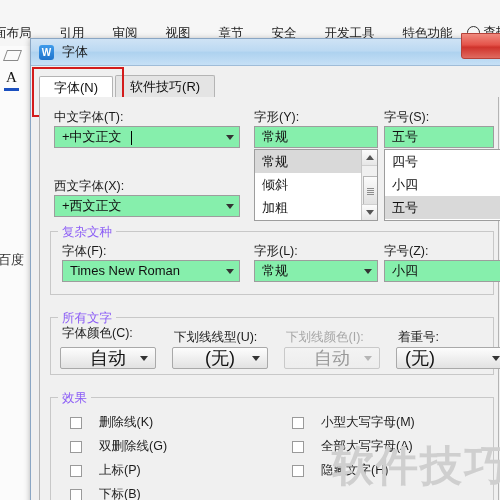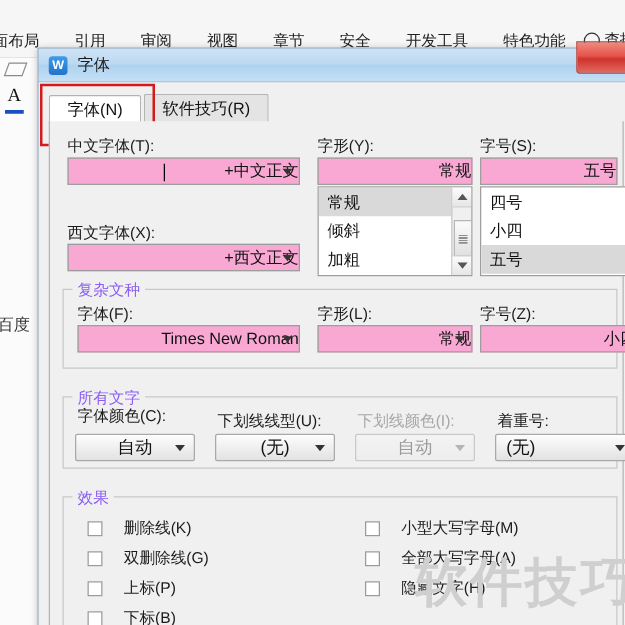--- a/index.html
+++ b/index.html
@@ -98,42 +98,42 @@
 
   #panel{
     position:absolute;left:8px;top:31px;width:458px;height:413px;
     background:#f0f0f0;border:1px solid #b4b4b4;border-top:none;
   }
 
   .lbl{font-size:12.5px;color:#1b1b1b;position:absolute;white-space:nowrap;}
   .lbl.dim{color:#a6a6a6;}
 
   .combo{
-    position:absolute;height:22px;background:#f9a8d4;border:1px solid #9d9d9d;
+    position:absolute;height:22px;background:#86efac;border:1px solid #9d9d9d;
     font-size:13px;color:#111;line-height:20px;padding-left:7px;box-sizing:border-box;
-    display:flex;align-items:center;justify-content:flex-end;
+    display:flex;align-items:center;
   }
   .combo .arrow{
     position:absolute;right:0;top:0;width:19px;height:100%;
     display:flex;align-items:center;justify-content:center;
     font-size:8px;color:#333;
   }
   .combo .caret{
     width:0;height:0;border-left:4px solid transparent;border-right:4px solid transparent;
     border-top:5px solid #333;
   }
   .combo.plain{border:1px solid #9d9d9d;}
   .caretpos{position:absolute;width:1px;height:14px;background:#000;}
 
   
   .btncombo{
     position:absolute;height:22px;box-sizing:border-box;
     background:linear-gradient(to bottom,#fdfdfd,#e2e2e2);
     border:1px solid #a9a9a9;border-radius:2px;
-    font-size:14px;color:#111;
+    font-size:18px;color:#111;
     display:flex;align-items:center;justify-content:center;
   }
   .btncombo .caret{
     position:absolute;right:7px;
     width:0;height:0;border-left:4px solid transparent;border-right:4px solid transparent;
     border-top:5px solid #333;
   }
   .btncombo.disabled{
     background:linear-gradient(to bottom,#f3f3f3,#ededed);
     border-color:#c9c9c9;color:#9a9a9a;

